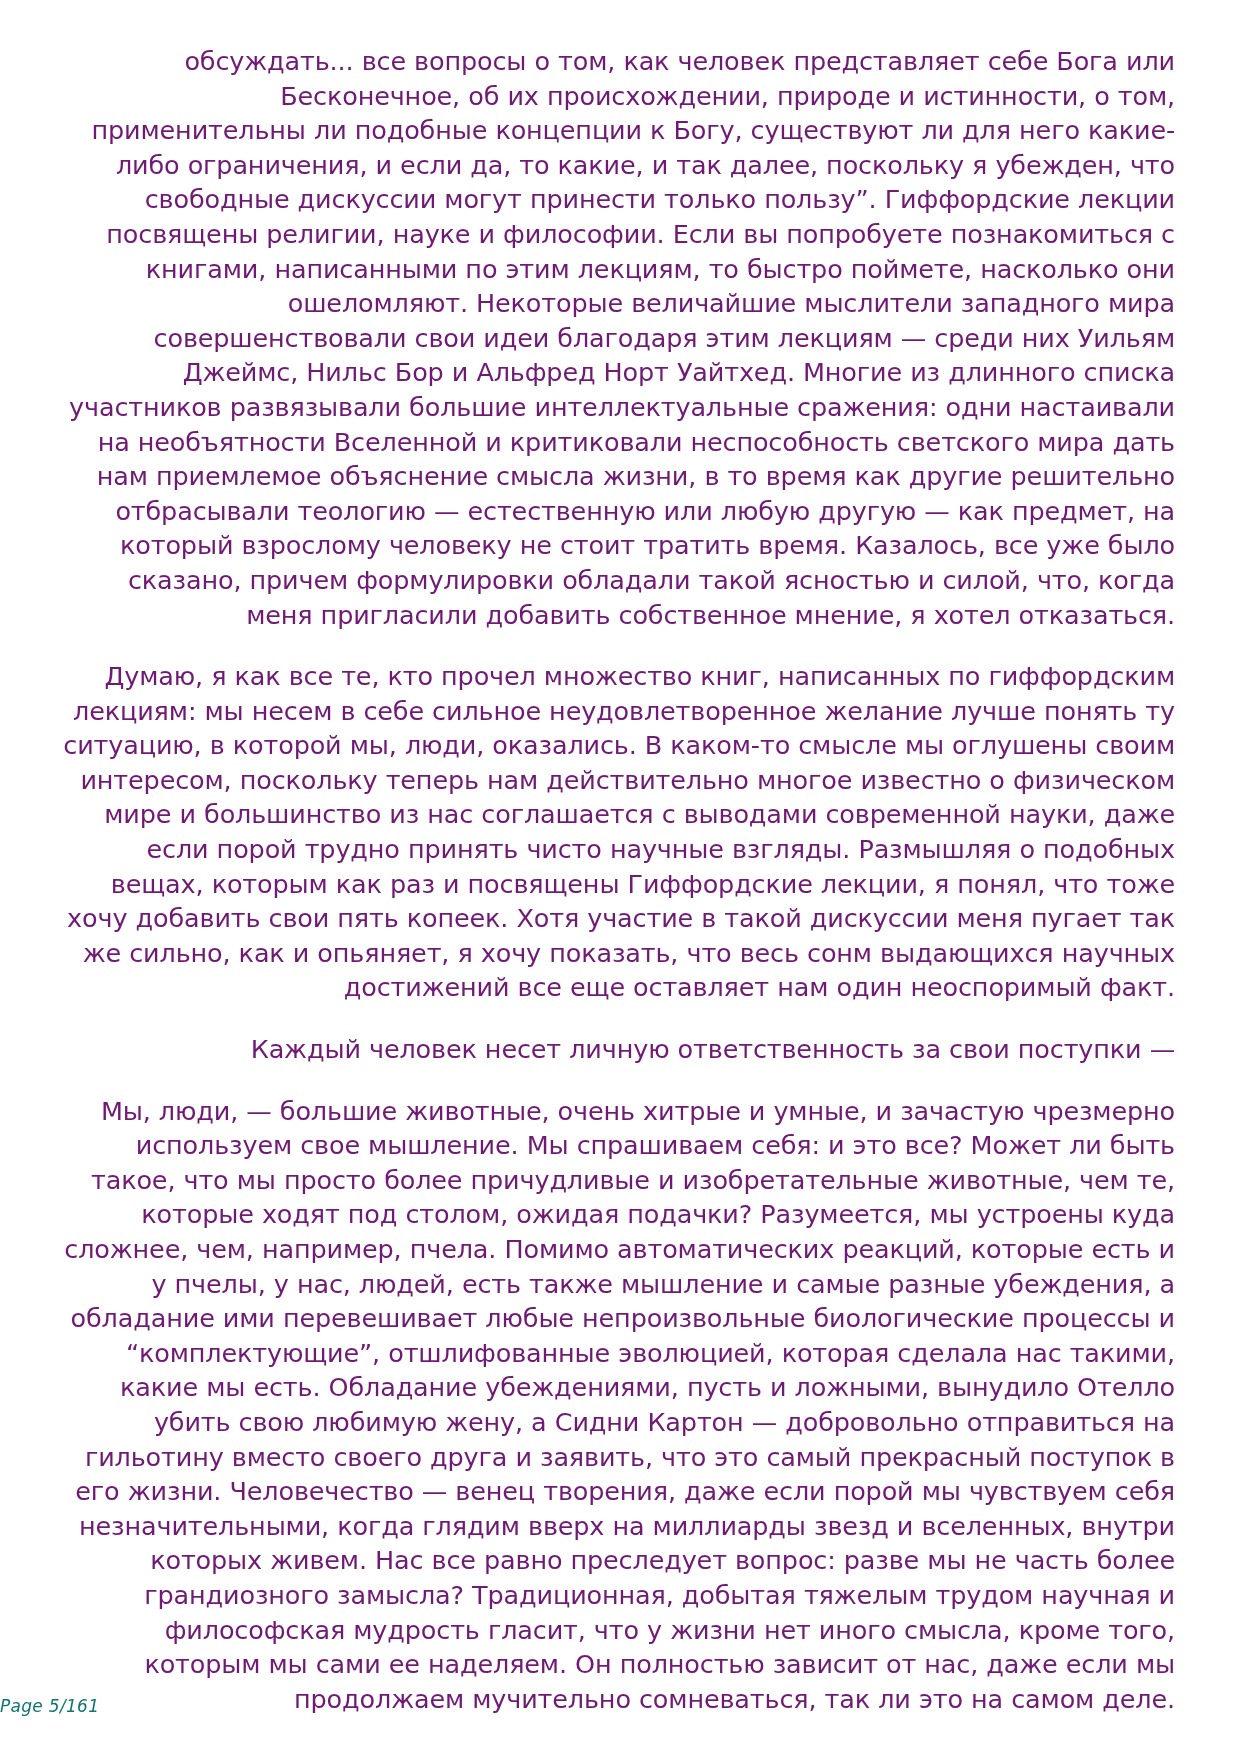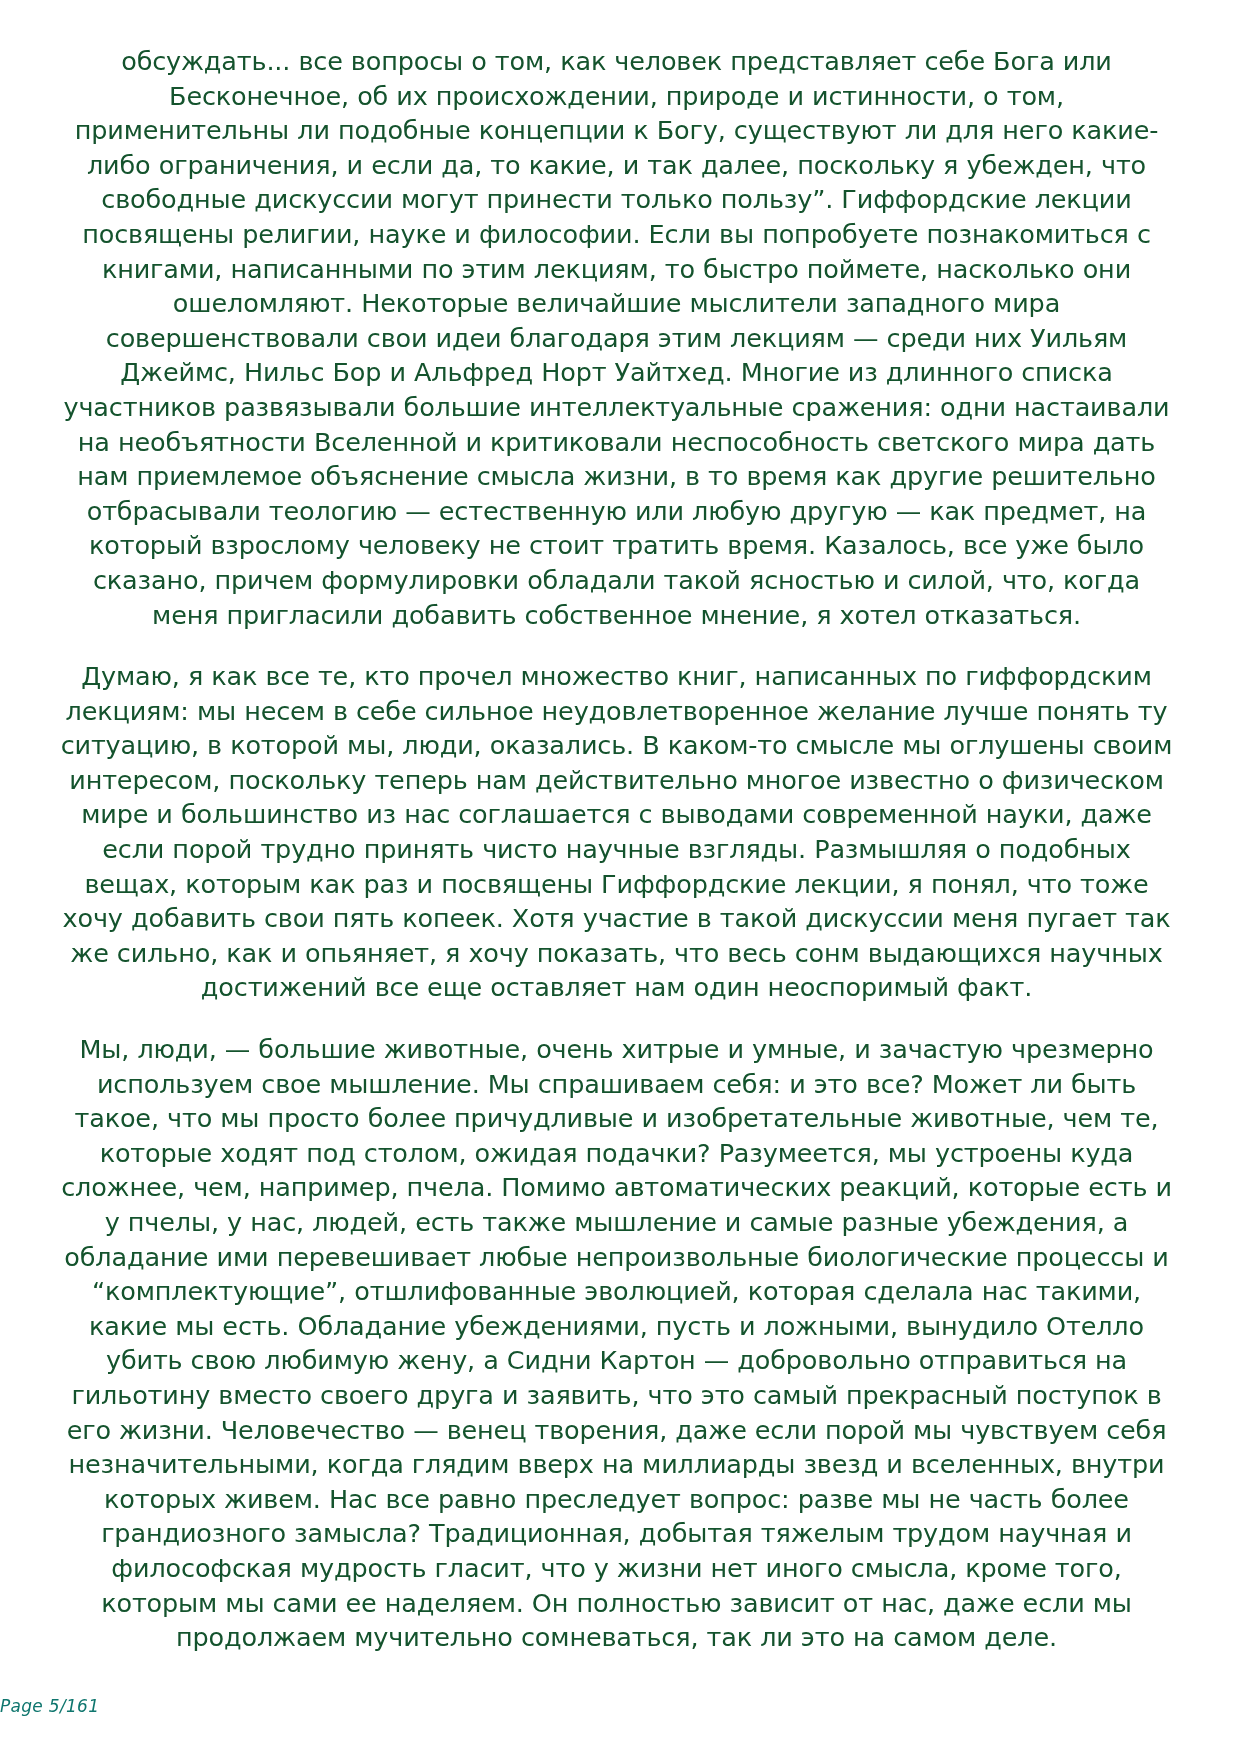--- a/index.html
+++ b/index.html
@@ -26,22 +26,22 @@
     left: 58px;
     top: 44px;
     width: 1125px;
   }
   .para {
     font-size: 25.5px;
     line-height: 34.6px;
     letter-spacing: -0.15px;
     word-spacing: 0.2px;
     margin: 0 8px 27px 0;
-    text-align: center;
-    color: #14532d;
+    text-align: right;
+    color: #701a75;
     -webkit-font-smoothing: none;
   }
   .para:last-of-type {
     margin-bottom: 0;
   }
   .para.short {
     margin-bottom: 27px;
   }
   .footer {
     position: absolute;
@@ -60,20 +60,21 @@
 <body>
 
 <div class="page">
 
   <div class="content">
 
     <p class="para">обсуждать... все вопросы о том, как человек представляет себе Бога или Бесконечное, об их происхождении, природе и истинности, о том, применительны ли подобные концепции к Богу, существуют ли для него какие-либо ограничения, и если да, то какие, и так далее, поскольку я убежден, что свободные дискуссии могут принести только пользу”. Гиффордские лекции посвящены религии, науке и философии. Если вы попробуете познакомиться с книгами, написанными по этим лекциям, то быстро поймете, насколько они ошеломляют. Некоторые величайшие мыслители западного мира совершенствовали свои идеи благодаря этим лекциям — среди них Уильям Джеймс, Нильс Бор и Альфред Норт Уайтхед. Многие из длинного списка участников развязывали большие интеллектуальные сражения: одни настаивали на необъятности Вселенной и критиковали неспособность светского мира дать нам приемлемое объяснение смысла жизни, в то время как другие решительно отбрасывали теологию — естественную или любую другую — как предмет, на который взрослому человеку не стоит тратить время. Казалось, все уже было сказано, причем формулировки обладали такой ясностью и силой, что, когда меня пригласили добавить собственное мнение, я хотел отказаться.</p>
 
     <p class="para">Думаю, я как все те, кто прочел множество книг, написанных по гиффордским лекциям: мы несем в себе сильное неудовлетворенное желание лучше понять ту ситуацию, в которой мы, люди, оказались. В каком-то смысле мы оглушены своим интересом, поскольку теперь нам действительно многое известно о физическом мире и большинство из нас соглашается с выводами современной науки, даже если порой трудно принять чисто научные взгляды. Размышляя о подобных вещах, которым как раз и посвящены Гиффордские лекции, я понял, что тоже хочу добавить свои пять копеек. Хотя участие в такой дискуссии меня пугает так же сильно, как и опьяняет, я хочу показать, что весь сонм выдающихся научных достижений все еще оставляет нам один неоспоримый факт.</p>
 
+    <p class="para short">Каждый человек несет личную ответственность за свои поступки —</p>
 
 
     <p class="para">Мы, люди, — большие животные, очень хитрые и умные, и зачастую чрезмерно используем свое мышление. Мы спрашиваем себя: и это все? Может ли быть такое, что мы просто более причудливые и изобретательные животные, чем те, которые ходят под столом, ожидая подачки? Разумеется, мы устроены куда сложнее, чем, например, пчела. Помимо автоматических реакций, которые есть и у пчелы, у нас, людей, есть также мышление и самые разные убеждения, а обладание ими перевешивает любые непроизвольные биологические процессы и “комплектующие”, отшлифованные эволюцией, которая сделала нас такими, какие мы есть. Обладание убеждениями, пусть и ложными, вынудило Отелло убить свою любимую жену, а Сидни Картон — добровольно отправиться на гильотину вместо своего друга и заявить, что это самый прекрасный поступок в его жизни. Человечество — венец творения, даже если порой мы чувствуем себя незначительными, когда глядим вверх на миллиарды звезд и вселенных, внутри которых живем. Нас все равно преследует вопрос: разве мы не часть более грандиозного замысла? Традиционная, добытая тяжелым трудом научная и философская мудрость гласит, что у жизни нет иного смысла, кроме того, которым мы сами ее наделяем. Он полностью зависит от нас, даже если мы продолжаем мучительно сомневаться, так ли это на самом деле.</p>
 
   </div>
 
   <div class="footer">
     <span>Page 5/161</span>
   </div>
 

